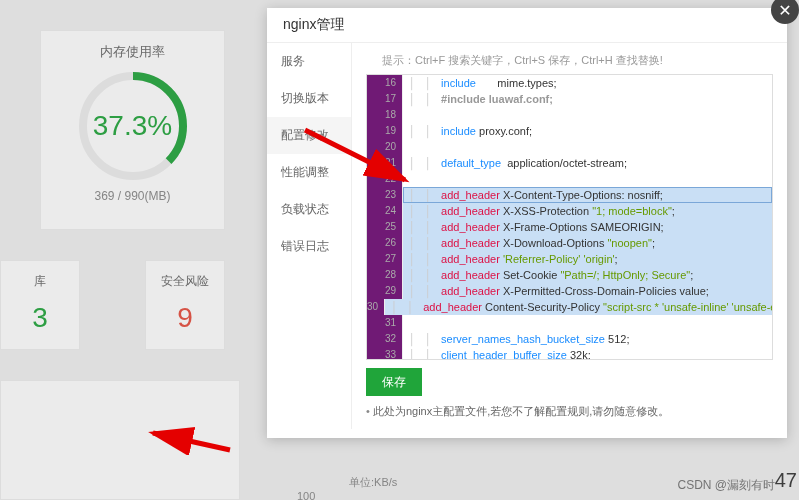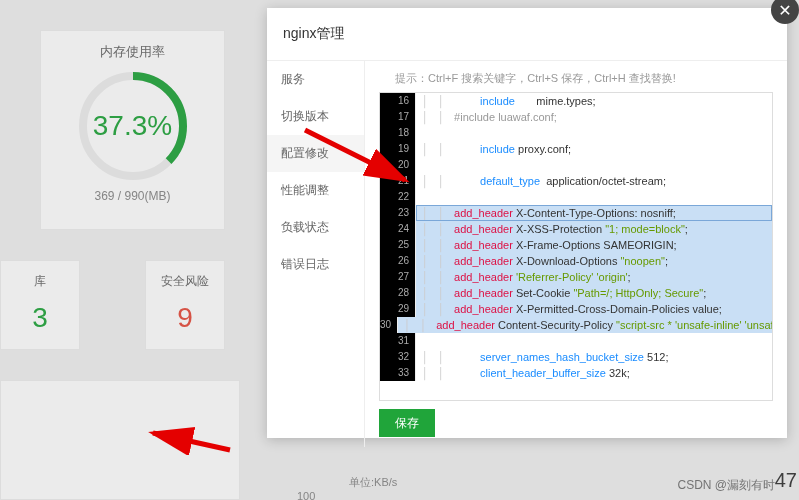--- a/index.html
+++ b/index.html
@@ -24,38 +24,38 @@
 .traffic-head { position: absolute; left: 267px; top: 395px; font-size: 13px; color: #20a53a; border-bottom: 2px solid #20a53a; padding-bottom: 4px; }
 .unit-label { position: absolute; left: 330px; top: 475px; font-size: 11px; color: #888; margin-left: 19px; }
 .unit-100 { position: absolute; left: 297px; top: 490px; font-size: 11px; color: #888; }
 
 .right-num { position: absolute; right: 2px; top: 469px; font-size: 20px; color: #333; }
 .watermark { position: absolute; right: 24px; bottom: 6px; font-size: 12px; color: #737373; }
 
 .modal-mask { position: absolute; inset: 0; background: rgba(120,120,120,0.15); }
 .modal { position: absolute; left: 267px; top: 8px; width: 520px; height: 430px; background: #fff; box-shadow: 0 2px 12px rgba(0,0,0,0.2); }
 .close-btn { position: absolute; right: -12px; top: -12px; width: 28px; height: 28px; border-radius: 50%; background: #444; color: #fff; display: flex; align-items: center; justify-content: center; font-size: 16px; cursor: pointer; }
-.modal-title { font-size: 14px; padding: 17px 16px; border-bottom: 1px solid #eee; color: #333; }
+.modal-title { font-size: 14px; padding: 8px 16px; border-bottom: 1px solid #eee; color: #333; }
 .modal-body { display: flex; height: calc(100% - 44px); }
-.sidebar { width: 98px; border-right: 1px solid #eee; }
+.sidebar { width: 85px; border-right: 1px solid #eee; }
 .sidebar-item { padding: 10px 14px; font-size: 12px; color: #666; cursor: pointer; }
 .sidebar-item.active { background: #f5f5f5; }
 
 .content { flex: 1; padding: 10px 14px; display: flex; flex-direction: column; overflow: hidden; }
 .hint { font-size: 11px; color: #999; margin-bottom: 6px; margin-left: 16px; }
 .editor { flex: 1; border: 1px solid #ddd; font-family: Consolas, monospace; font-size: 11px; overflow: auto; background: #fff; }
 .editor-line { display: flex; min-height: 16px; }
-.gutter { width: 36px; background: #000000; color: #aaa; text-align: right; padding-right: 6px; font-size: 10px; line-height: 16px; border-right: 1px solid #eee; }
+.gutter { width: 36px; background: #701a75; color: #aaa; text-align: right; padding-right: 6px; font-size: 10px; line-height: 16px; border-right: 1px solid #eee; }
 .code { flex: 1; padding-left: 6px; white-space: pre; line-height: 16px; position: relative; }
 .code.sel { background: #c9dff5; }
 .code.box { outline: 1px solid #7aa7d8; outline-offset: -1px; }
-.kw { color: #1a8cff; margin-left: 26px; }
+.kw { color: #1a8cff; }
 .red { color: #d14; }
 .grn { color: #690; }
-.gry { color: #999; }
+.gry { color: #999; font-weight: bold; }
 .blk { color: #333; }
 .guide { color: #ccc; }
 
 .save-btn { margin-top: 8px; width: 56px; height: 28px; background: #20a53a; color: #fff; border: none; font-size: 12px; cursor: pointer; }
 .explain { margin-top: 8px; font-size: 11px; color: #666; }
 .explain::before { content: "• "; color: #888; }
 
 .arrow { position: absolute; pointer-events: none; }
 </style>
 </head>
@@ -177,20 +177,21 @@
           <div class="editor-line">
             <div class="gutter">32</div>
             <div class="code"><span class="guide">│   │   </span><span class="kw">server_names_hash_bucket_size</span> <span class="blk">512;</span></div>
           </div>
           <div class="editor-line">
             <div class="gutter">33</div>
             <div class="code"><span class="guide">│   │   </span><span class="kw">client_header_buffer_size</span> <span class="blk">32k;</span></div>
           </div>
         </div>
       <button class="save-btn">保存</button>
+      <div class="explain">此处为nginx主配置文件,若您不了解配置规则,请勿随意修改。</div>
     </div>
   </div>
 </div>
 
 <svg class="arrow" style="left:300px;top:125px" width="120" height="70">
   <defs>
       <marker id="ah1" markerWidth="10" markerHeight="10" refX="8" refY="3" orient="auto">
         <path d="M0,0 L0,6 L9,3 z" fill="#e40000"></path>
       </marker>
     </defs>

